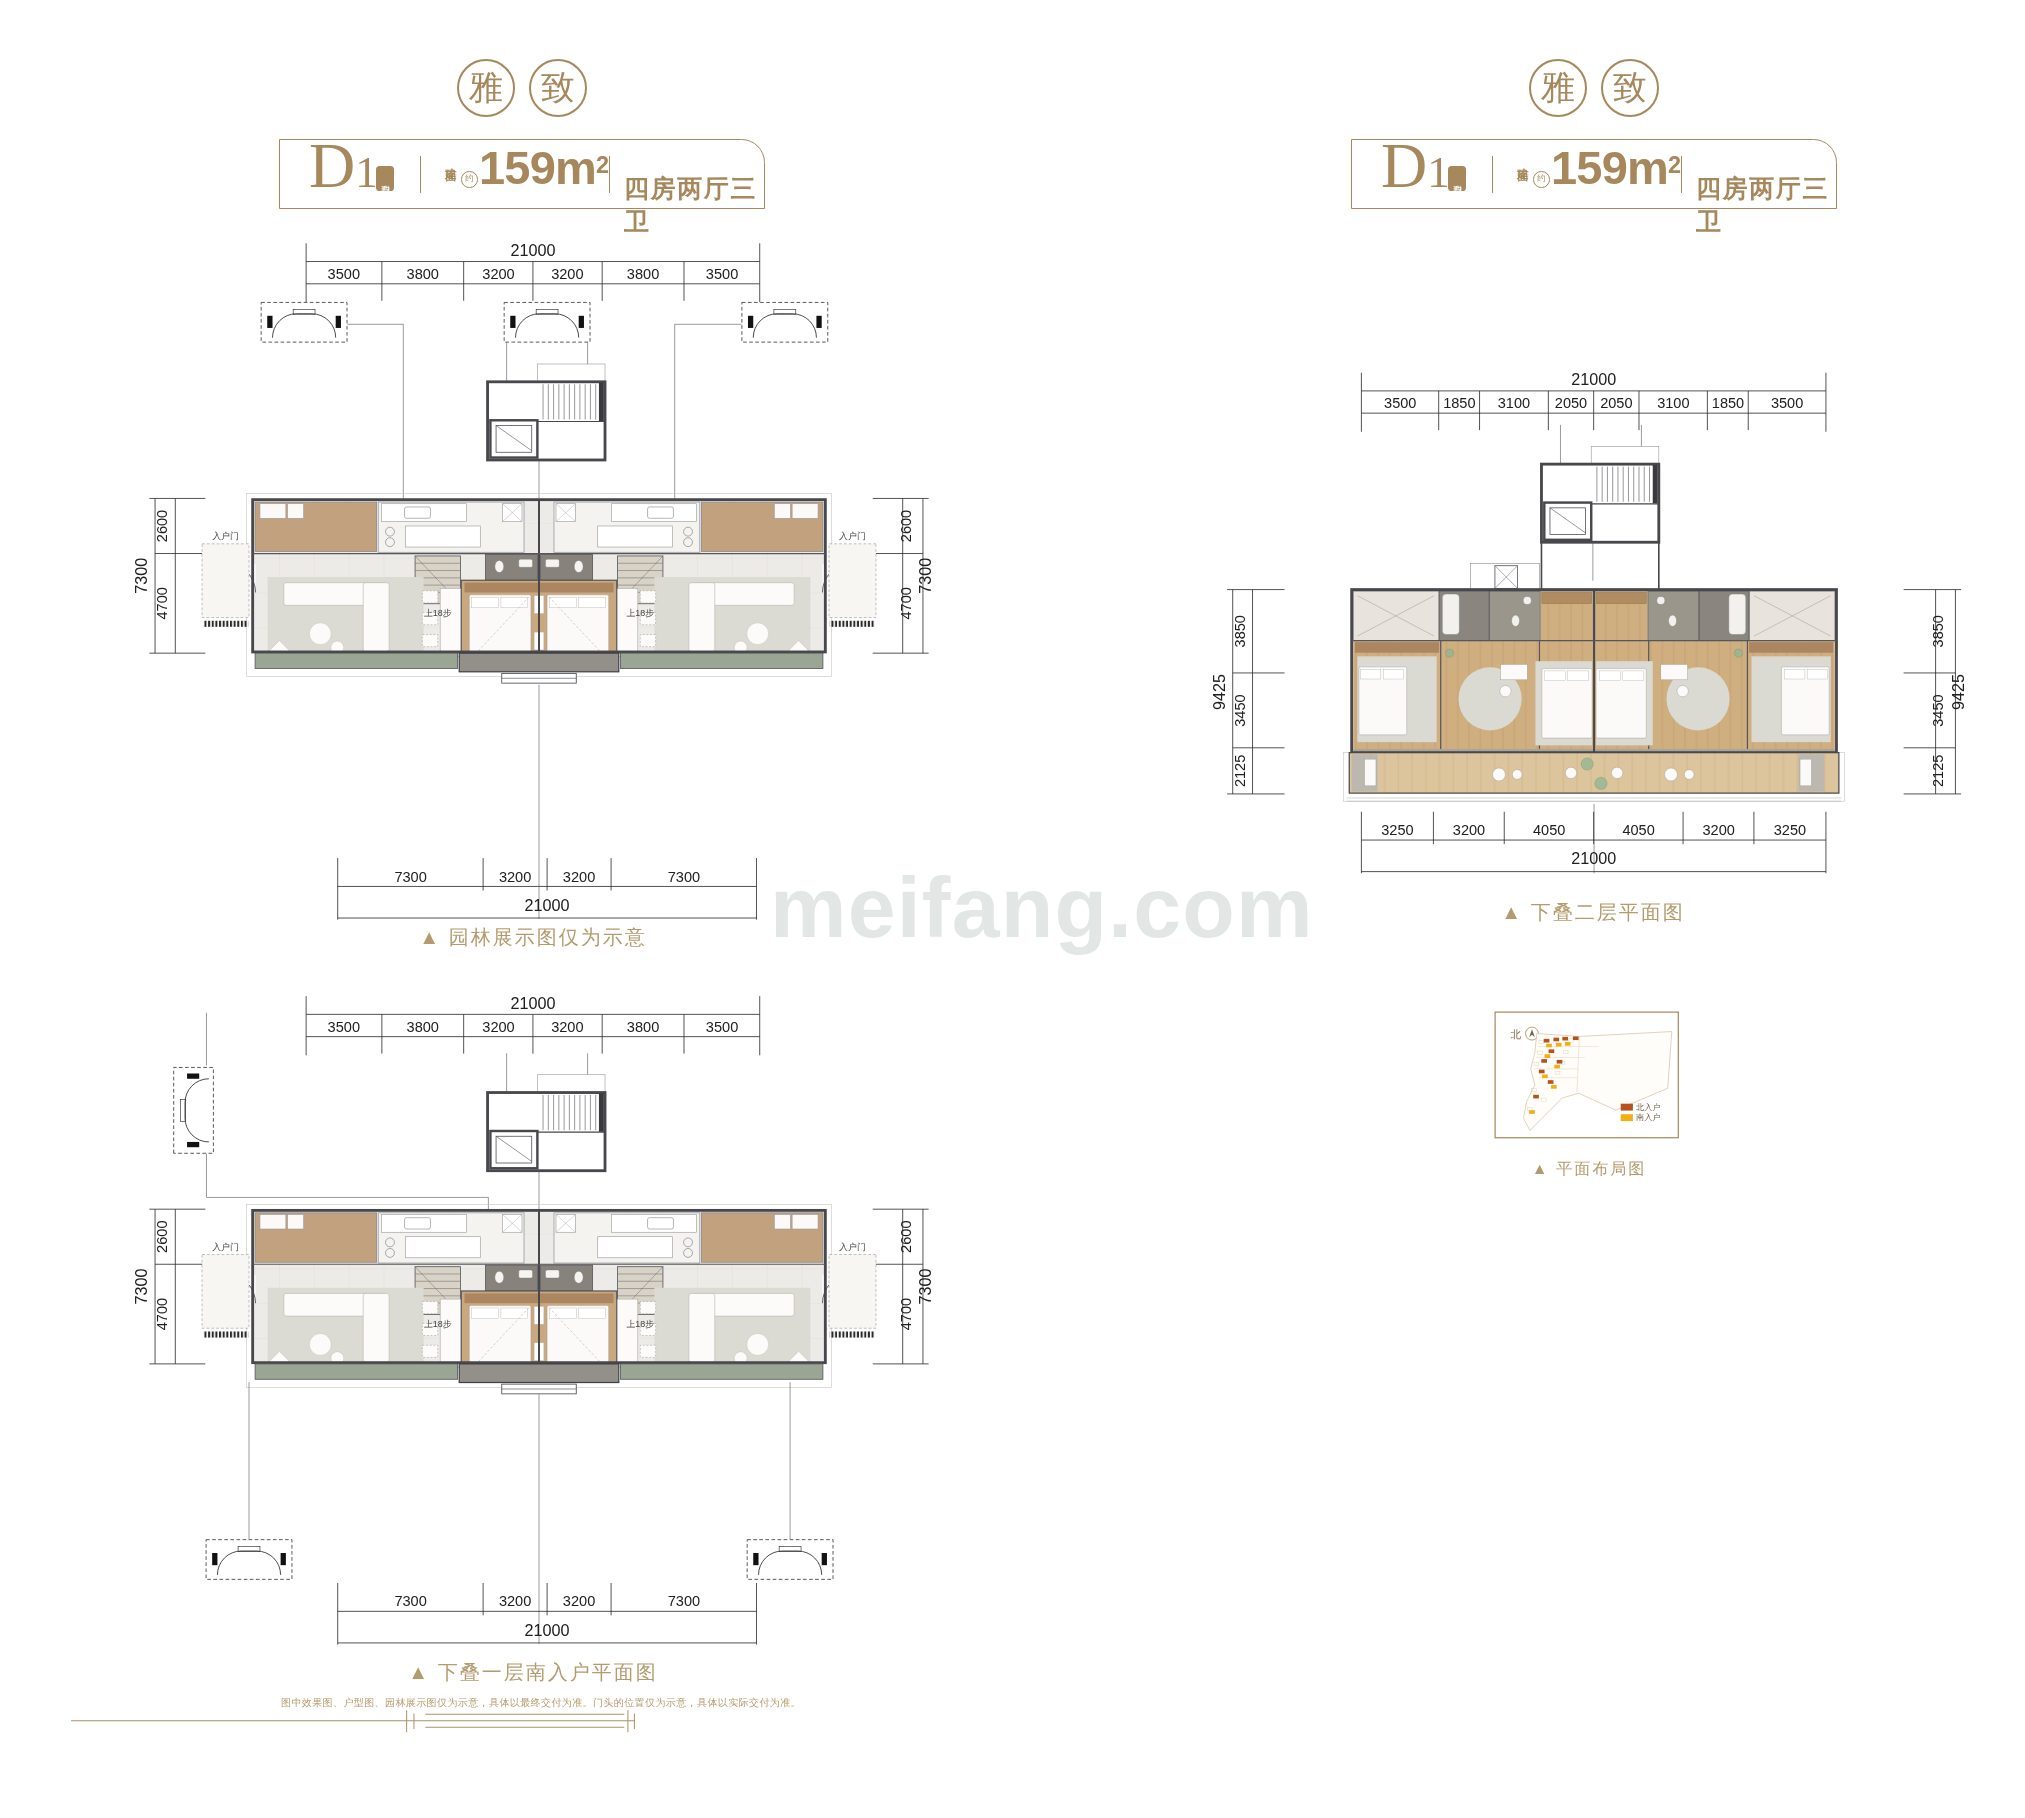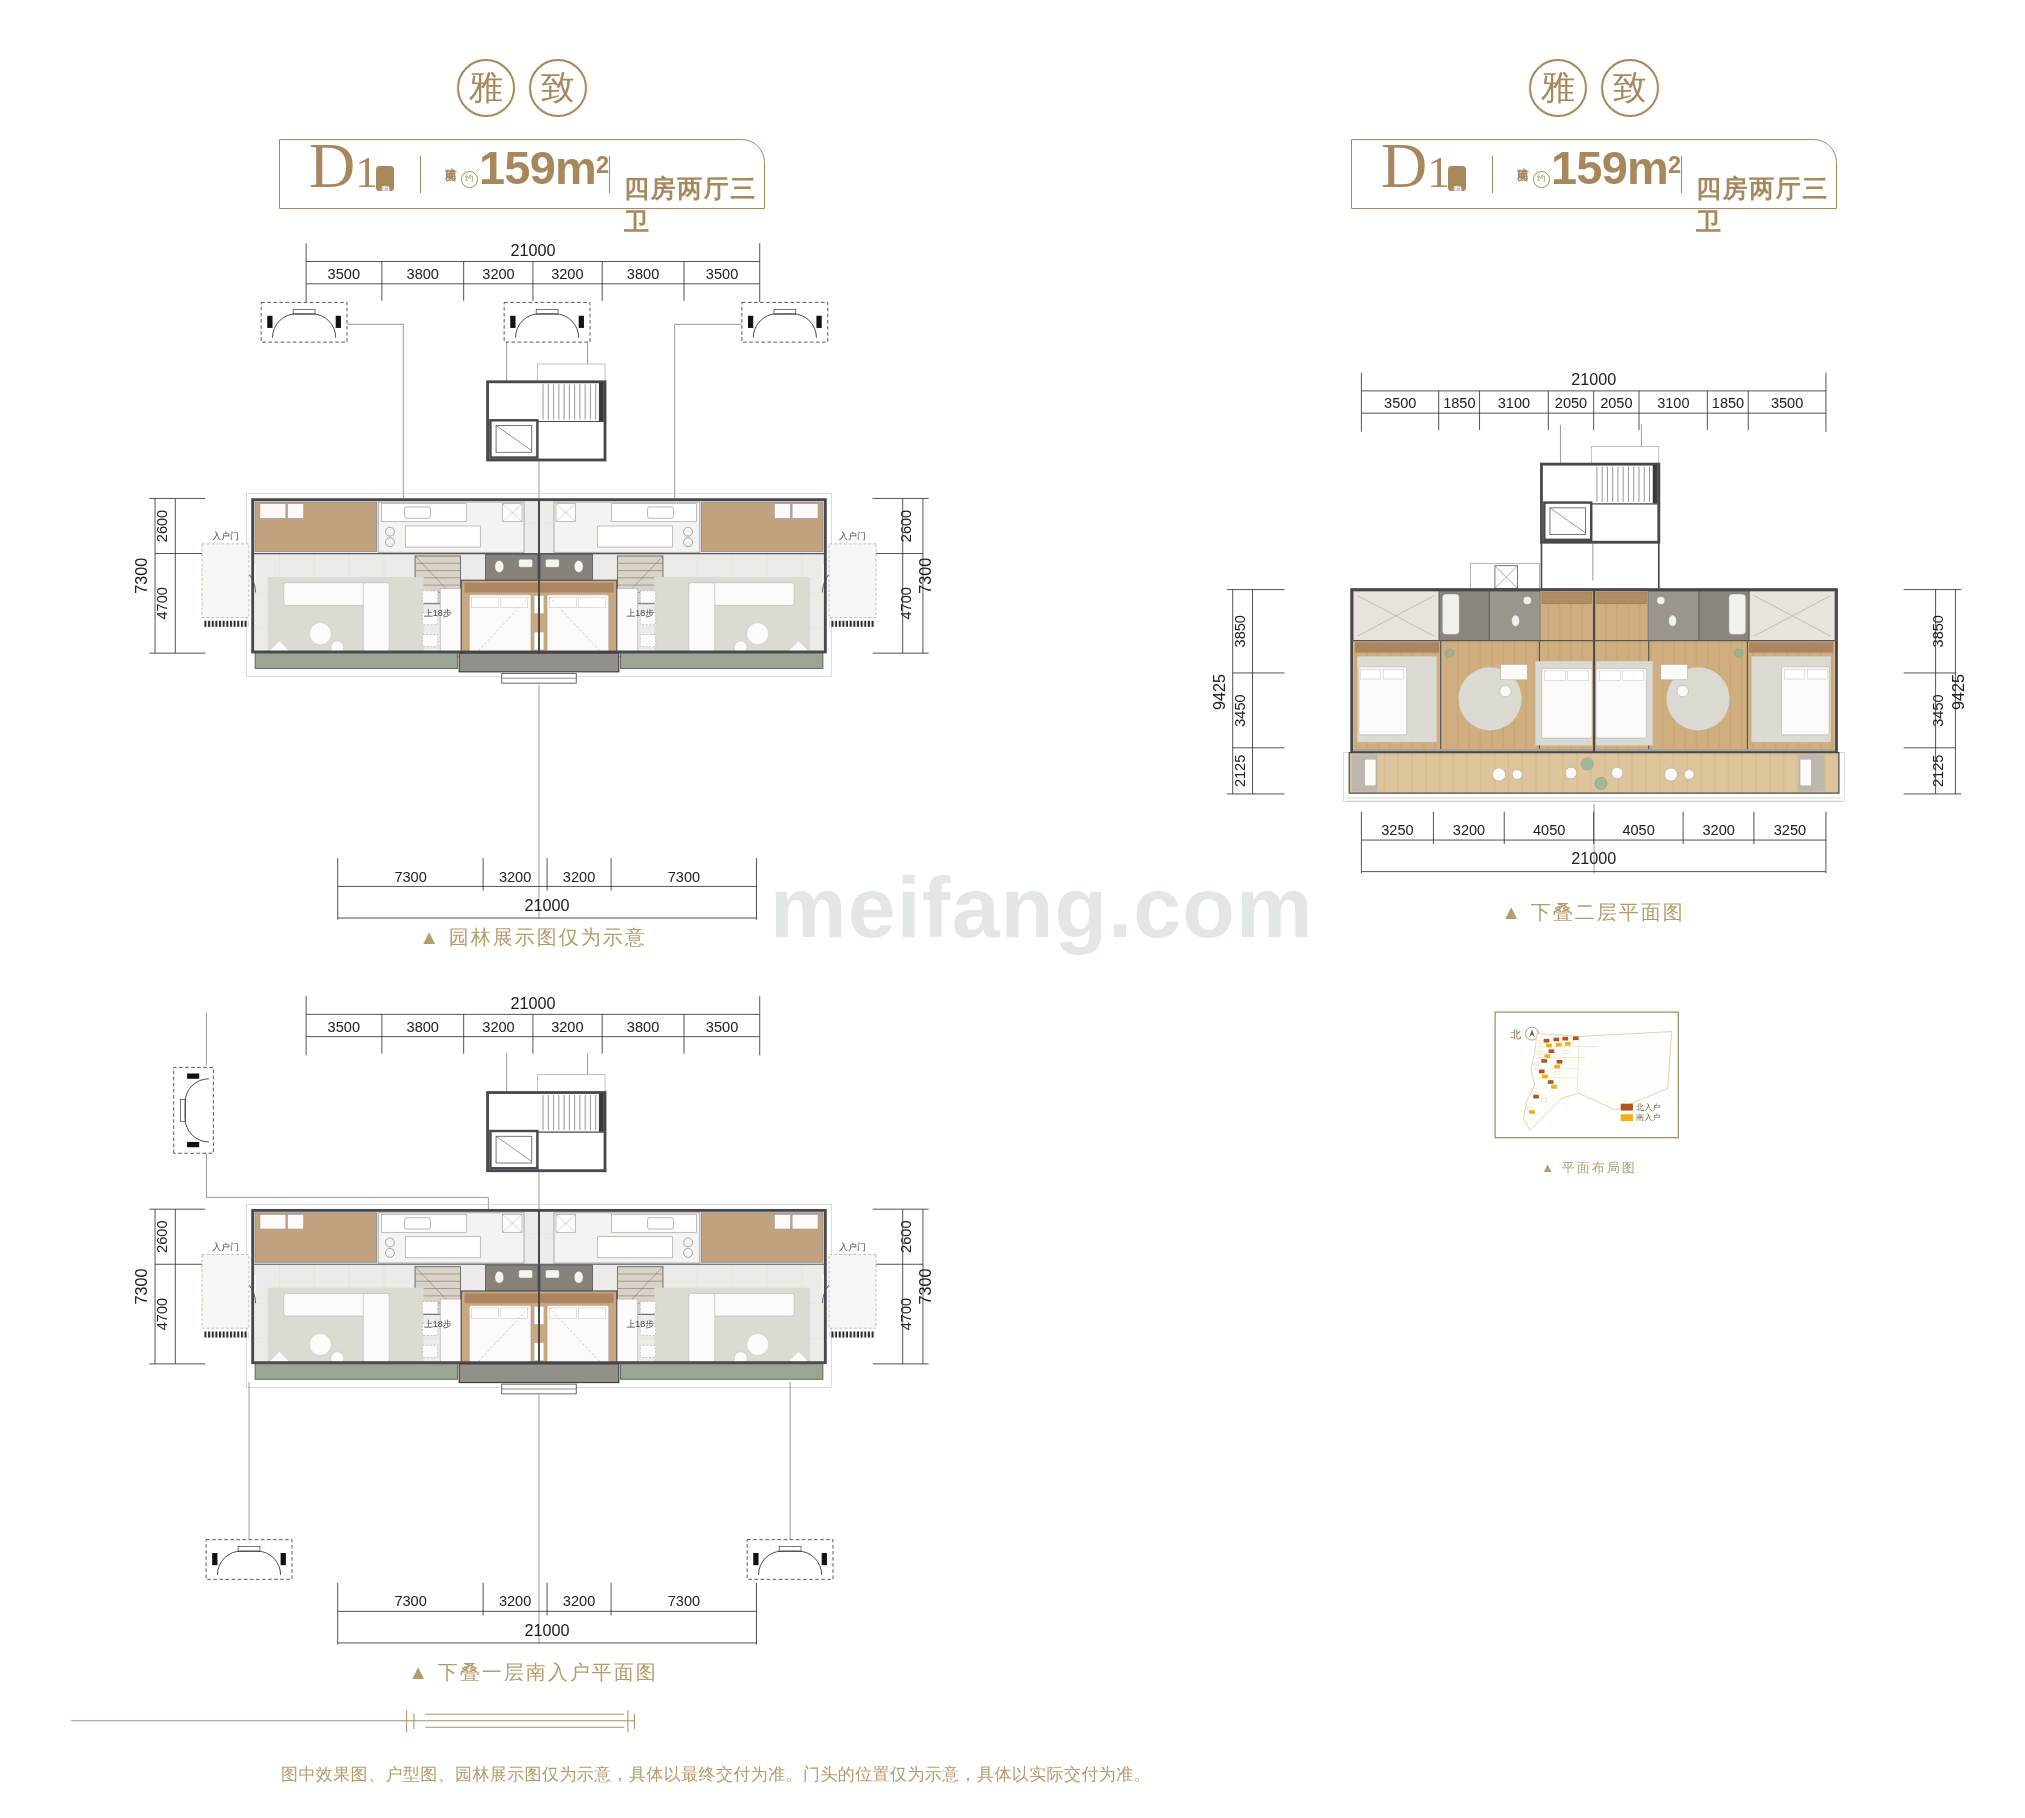--- a/index.html
+++ b/index.html
@@ -19,23 +19,23 @@
   .hcard .code{position:absolute;left:29px;top:-5.7px;font-family:"Liberation Serif",serif;font-size:64px;line-height:64px}
   .hcard .code .one{font-size:45px}
   .hcard .chip{position:absolute;left:96px;top:26px;width:18px;height:25px;background:#a6885c;color:#fff;border-radius:3.6px;writing-mode:vertical-rl;text-orientation:upright;font-size:9px;letter-spacing:1.2px;display:flex;align-items:center;justify-content:center}
   .hcard .sep{position:absolute;top:16px;width:1.2px;height:37px;background:#a6885c}
   .hcard .blabel{position:absolute;left:163px;top:19.4px;writing-mode:vertical-rl;text-orientation:upright;font-size:11.3px;letter-spacing:2.4px;font-weight:700}
   .hcard .approx{position:absolute;left:181px;top:31px;width:14.6px;height:14.6px;border:0.8px solid #a6885c;border-radius:50%;font-size:8.5px;display:flex;align-items:center;justify-content:center}
   .hcard .aval{position:absolute;left:199px;top:1px;font-size:47px;font-weight:700;line-height:49px;letter-spacing:-0.8px}
   .hcard .aval sup{font-size:23.5px;vertical-align:11.3px}
   .hcard .rooms{position:absolute;left:344px;top:32px;font-size:25px;font-weight:700;letter-spacing:1.6px}
   .cap{position:absolute;transform:translateX(-50%);color:#b49b6d;font-size:20px;font-weight:500;letter-spacing:2px;white-space:nowrap}
-  .cap.small{font-size:13px}
+  .cap.small{font-size:16px}
   .watermark{position:absolute;left:770px;top:858px;font-size:86px;font-weight:700;letter-spacing:1.2px;color:rgba(203,212,210,0.55)}
-  .disclaimer{position:absolute;left:281px;top:1763px;font-size:17px;letter-spacing:0.4px;color:#b59a6c;white-space:nowrap}
+  .disclaimer{position:absolute;left:281px;top:1696px;font-size:10px;letter-spacing:0.4px;color:#b59a6c;white-space:nowrap}
 </style>
 </head>
 <body>
 
 <div class="page">
 
   <div class="badge" style="left:457px;top:59px">
     <div class="c">
         <span>雅</span>
       </div>

